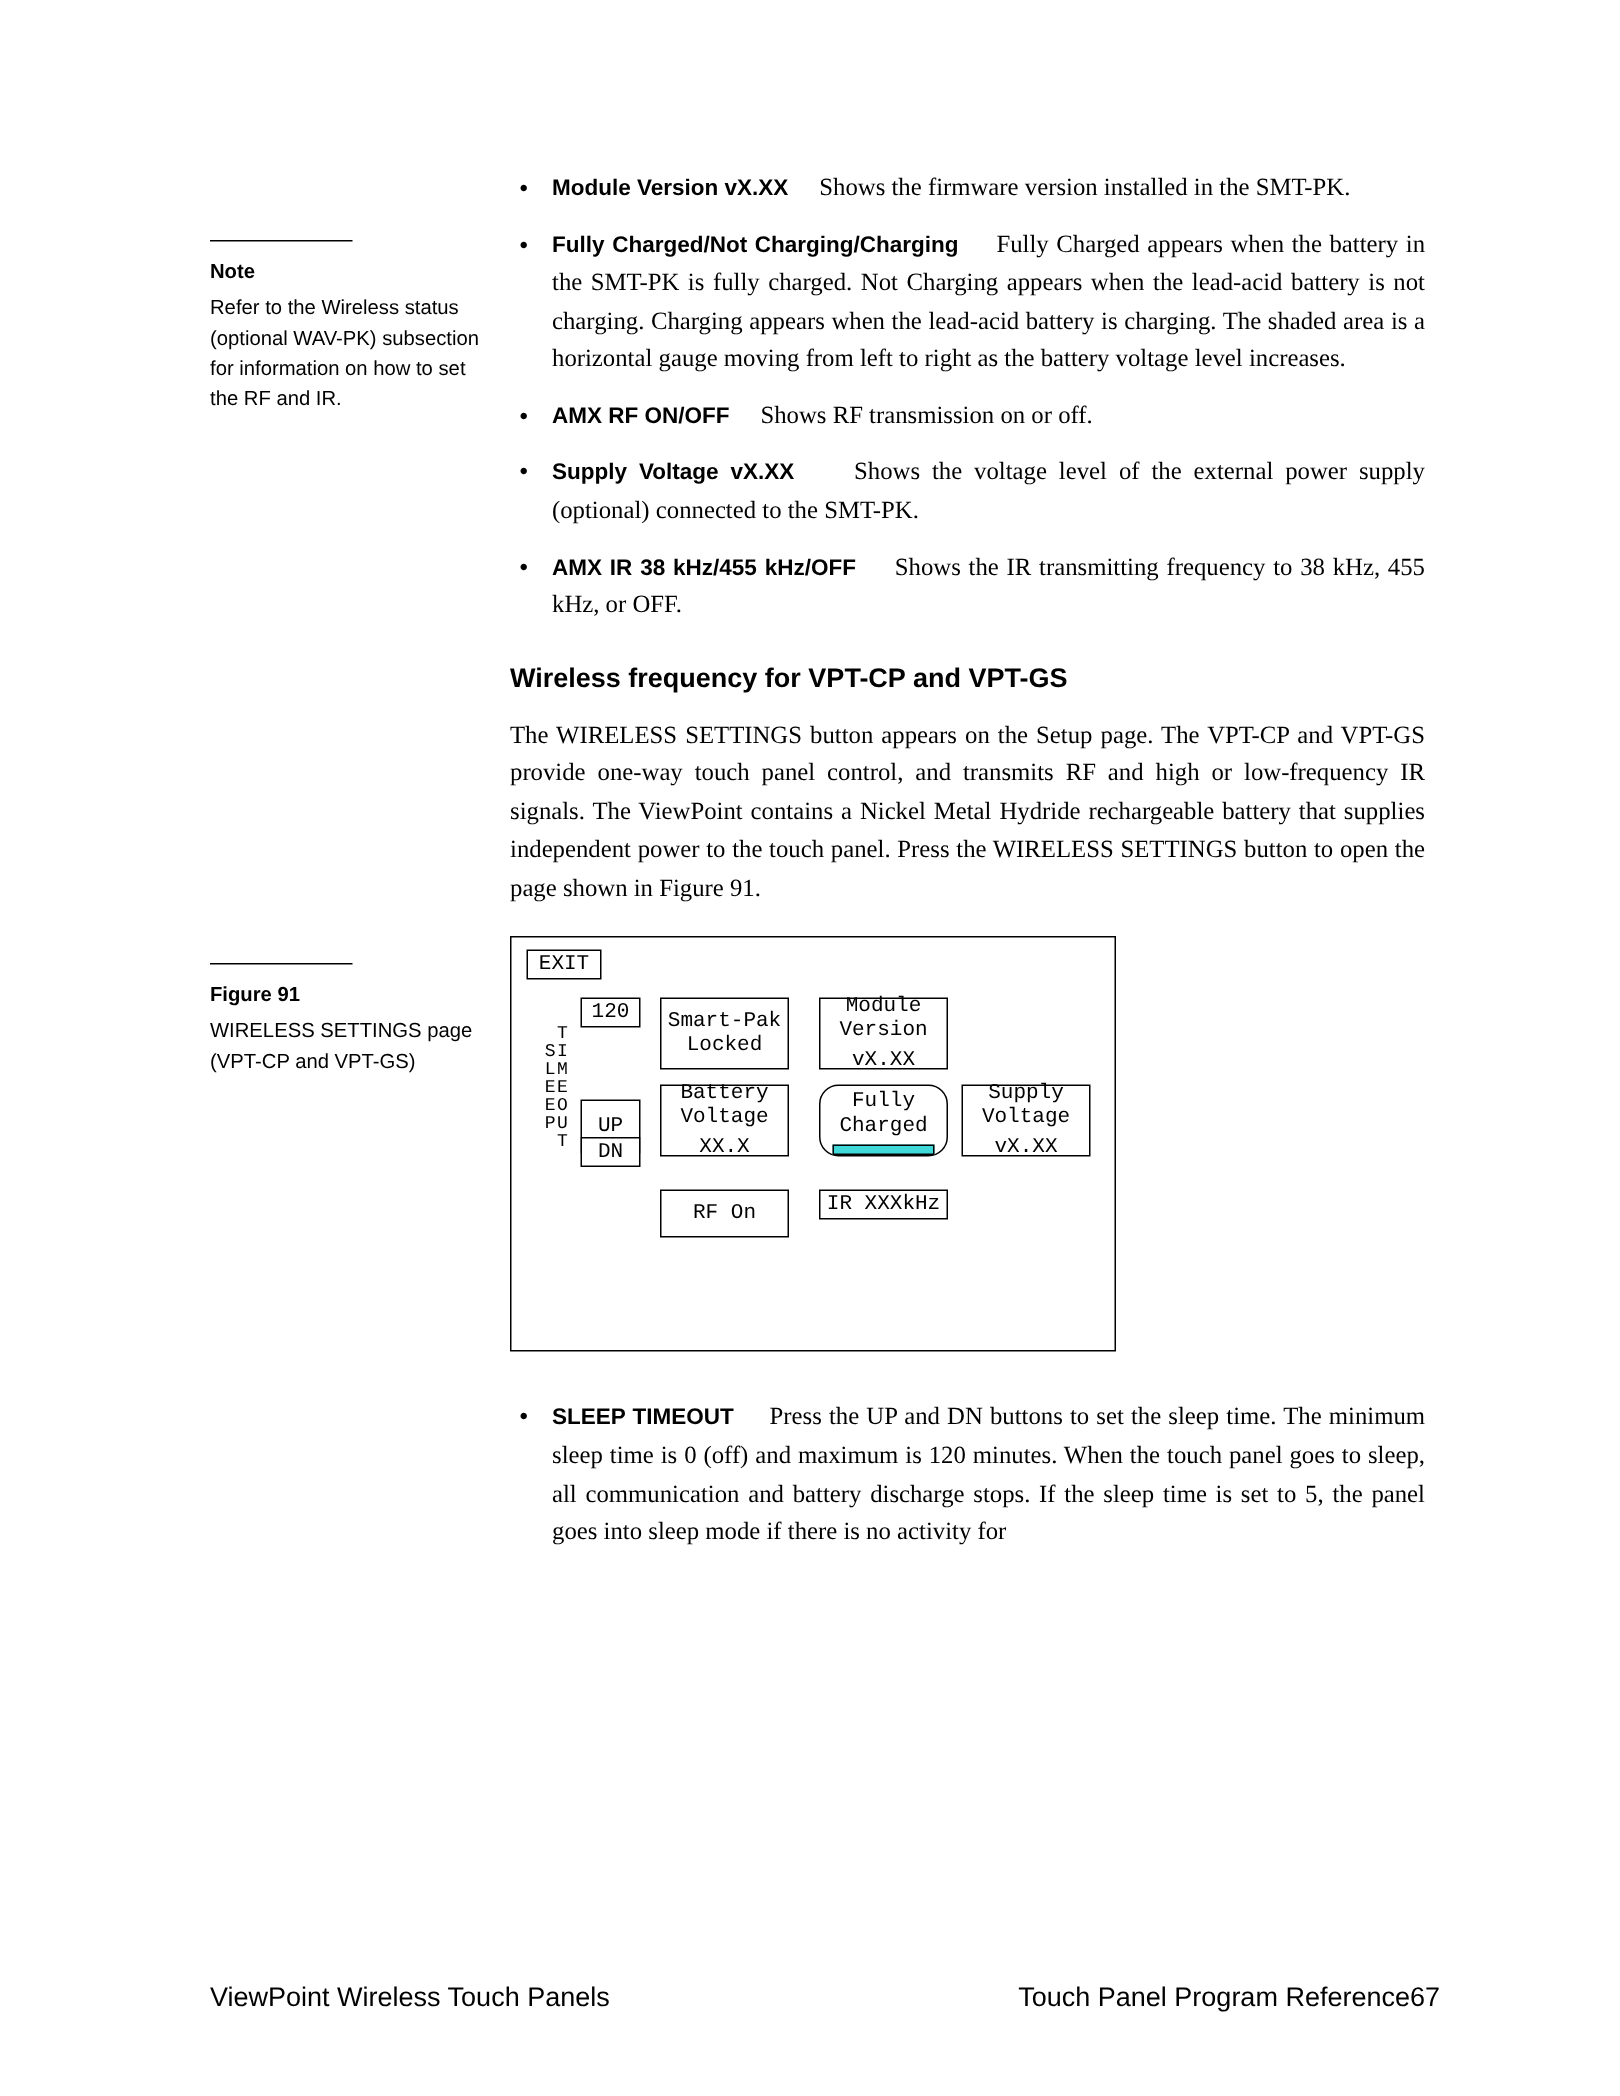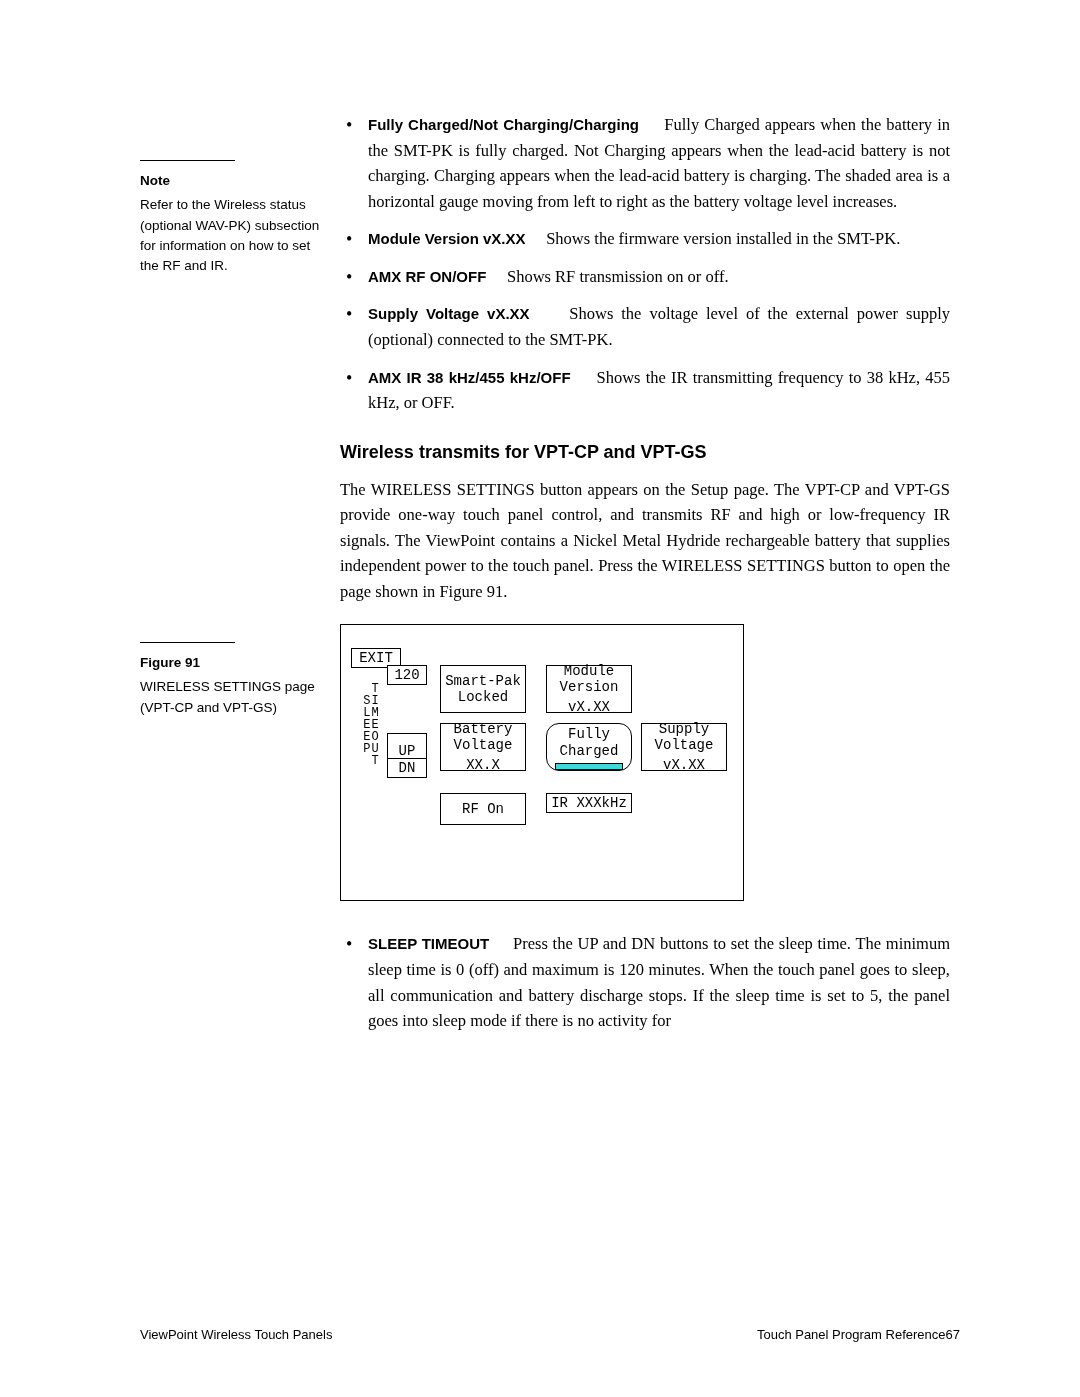--- a/index.html
+++ b/index.html
@@ -91,21 +91,21 @@
     border: 1.5px solid #000;
     background: #fff;
     text-align: center;
     line-height: 1.15;
     display: flex;
     flex-direction: column;
     justify-content: center;
     align-items: center;
     box-sizing: border-box;
   }
-  .exit    { left: 10px; top: 8px;  width: 50px; height: 20px; margin-top: 15px; }
+  .exit    { left: 10px; top: 8px;  width: 50px; height: 20px; }
   .t120    { left: 46px; top: 40px; width: 40px; height: 20px; }
   .tup     { left: 46px; top: 108px; width: 40px; height: 36px; }
   .tdn     { left: 46px; top: 133px; width: 40px; height: 20px; }
   .smart   { left: 99px; top: 40px; width: 86px; height: 48px; }
   .modver  { left: 205px; top: 40px; width: 86px; height: 48px; }
   .batt    { left: 99px; top: 98px; width: 86px; height: 48px; }
   .fully   { left: 205px; top: 98px; width: 86px; height: 48px; padding-top:2px;border-radius:13px;}
   .supply  { left: 300px; top: 98px; width: 86px; height: 48px; text-align: right; }
   .rfon    { left: 99px; top: 168px; width: 86px; height: 32px; }
   .irk     { left: 205px; top: 168px; width: 86px; height: 20px; }
@@ -126,21 +126,21 @@
     text-align: right;
     width: 24px;
     white-space: pre;
   }
   .footer {
     position: absolute;
     bottom: 55px;
     left: 140px;
     right: 120px;
     font-family: Arial, Helvetica, sans-serif;
-    font-size: 13px;
+    font-size: 18px;
     display: flex;
     justify-content: space-between;
     align-items: flex-end;
   }
   .footer .right { display:flex; }
 </style>
 </head>
 <body>
 
 <div class="page">
@@ -154,42 +154,42 @@
   <div class="sidebar fig-block">
     <div class="rule"></div>
     <div class="head">Figure 91</div>
     <div>WIRELESS SETTINGS page (VPT-CP and VPT-GS)</div>
   </div>
 
   <div class="main">
 
     <ul class="bullets">
       <li>
+        <span class="term">Module Version vX.XX</span>&nbsp;&nbsp;&nbsp;&nbsp;
+        <span>Shows the firmware version installed in the SMT-PK.</span>
+      </li>
+      <li>
         <span class="term">Fully Charged/Not Charging/Charging</span>&nbsp;&nbsp;&nbsp;&nbsp;
         <span>Fully Charged appears when the battery in the SMT-PK is fully charged. Not Charging appears when the lead-acid battery is not charging. Charging appears when the lead-acid battery is charging. The shaded area is a horizontal gauge moving from left to right as the battery voltage level increases.</span>
       </li>
       <li>
-        <span class="term">Module Version vX.XX</span>&nbsp;&nbsp;&nbsp;&nbsp;
-        <span>Shows the firmware version installed in the SMT-PK.</span>
-      </li>
-      <li>
         <span class="term">AMX RF ON/OFF</span>&nbsp;&nbsp;&nbsp;&nbsp;
         <span>Shows RF transmission on or off.</span>
       </li>
       <li>
         <span class="term">Supply Voltage vX.XX</span>&nbsp;&nbsp;&nbsp;&nbsp;
         <span>Shows the voltage level of the external power supply (optional) connected to the SMT-PK.</span>
       </li>
       <li>
         <span class="term">AMX IR 38 kHz/455 kHz/OFF</span>&nbsp;&nbsp;&nbsp;&nbsp;
         <span>Shows the IR transmitting frequency to 38 kHz, 455 kHz, or OFF.</span>
       </li>
     </ul>
 
-    <h2 class="section">Wireless transmits for VPT-CP and VPT-GS</h2>
+    <h2 class="section">Wireless frequency for VPT-CP and VPT-GS</h2>
 
     <p class="body">The WIRELESS SETTINGS button appears on the Setup page. The VPT-CP and VPT-GS provide one-way touch panel control, and transmits RF and high or low-frequency IR signals. The ViewPoint contains a Nickel Metal Hydride rechargeable battery that supplies independent power to the touch panel. Press the WIRELESS SETTINGS button to open the page shown in Figure 91.</p>
 
     <div class="figure">
       <div class="fbtn exit">EXIT</div>
       <div class="vlabel">  T
  SI
  LM
  EE
  EO

